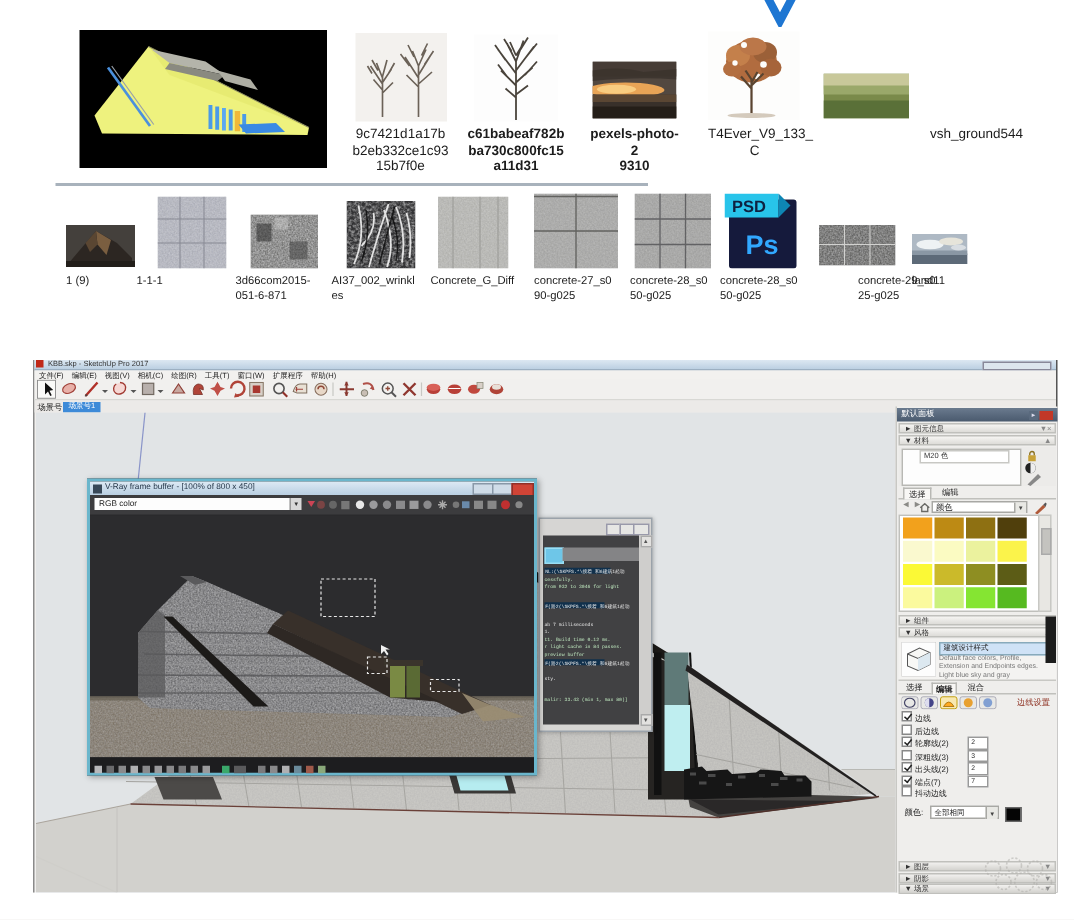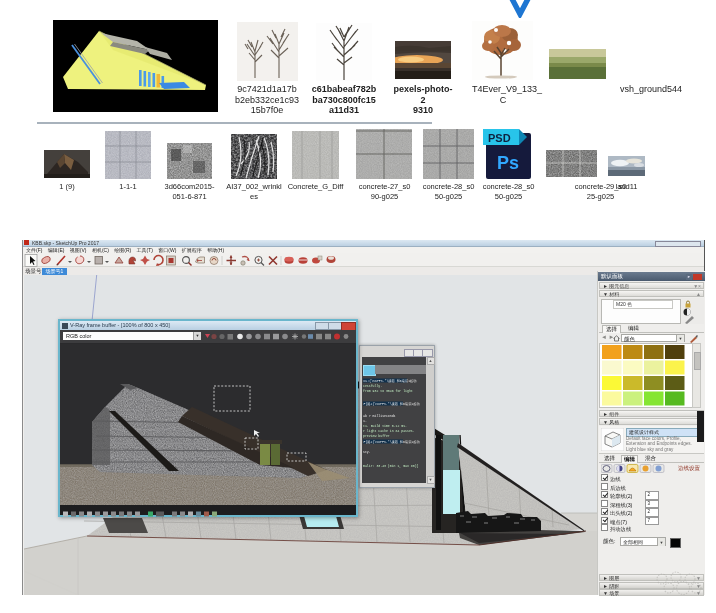--- a/index.html
+++ b/index.html
@@ -1,18 +1,18 @@
 <!DOCTYPE html>
 <html><head><meta charset="utf-8">
 <style>
 html,body{margin:0;padding:0;}
 body{width:716px;height:613px;background:#fff;font-family:"Liberation Sans",sans-serif;overflow:hidden;position:relative;}
 .abs{position:absolute;}
 .lbl{position:absolute;font-size:9px;line-height:10.5px;color:#1c1c1c;text-align:center;white-space:pre-line;}
-.lbl2{position:absolute;font-size:7.5px;line-height:9.5px;color:#1c1c1c;text-align:center;white-space:pre-line;}
+.lbl2{position:absolute;font-size:7.5px;line-height:9.5px;color:#1c1c1c;white-space:pre-line;}
 .cb{display:inline-block;position:relative;width:5px;height:5px;border:0.5px solid #888;background:#fff;margin-right:2px;vertical-align:-0.5px;color:transparent;}
 .cb.on::after{content:"";position:absolute;left:0.5px;top:0.5px;width:3.5px;height:2px;border-left:1px solid #222;border-bottom:1px solid #222;transform:rotate(-50deg);}
 .inp{position:absolute;left:44px;top:0;width:10px;height:6.5px;border:0.5px solid #999;background:#fff;font-size:4.5px;line-height:6.5px;padding-left:1.5px;color:#222;}
 </style></head>
 <body>
 
 <div class="abs" style="left:53px;top:20px;width:165px;height:92px;background:#000;">
 <svg width="165" height="92" viewBox="0 0 165 92">
   <polygon points="46,11 10,57 15,69 152,70 153,65" fill="#eef27e"></polygon>
   <polygon points="46,11 80,28 153,65 60,30" fill="#e4e86e" opacity="0.7"></polygon>
@@ -142,21 +142,21 @@
       <rect width="46" height="48" fill="#b4b6c0"></rect>
       <rect width="46" height="48" filter="url(#spkd)" opacity="0.55"></rect>
       <rect width="46" height="48" filter="url(#spkl)" opacity="0.5"></rect>
       <g stroke="#888a94" stroke-width="0.7">
         <line x1="0" y1="15" x2="46" y2="15"></line>
         <line x1="0" y1="31" x2="46" y2="31"></line>
         <line x1="15" y1="0" x2="15" y2="48"></line>
         <line x1="31" y1="0" x2="31" y2="48"></line>
       </g>
     </svg></div>
-<div class="lbl2" style="left:105px;top:182px;width:46px;">1-1-1</div>
+<div class="lbl2" style="left:91px;top:182px;width:46px;">1-1-1</div>
 
 <div class="abs" style="left:167px;top:143px;width:45px;height:36px;"><svg width="45" height="36">
       <rect width="45" height="36" fill="#70706e"></rect>
       <rect width="45" height="36" filter="url(#spkd)" opacity="1"></rect>
       <rect width="45" height="36" filter="url(#spkl)" opacity="0.9"></rect>
       <rect x="4" y="6" width="10" height="12" fill="#2e2e2e" opacity="0.55"></rect>
       <rect x="26" y="18" width="12" height="12" fill="#3a3a3a" opacity="0.5"></rect>
       <rect x="16" y="2" width="9" height="8" fill="#d8d8d8" opacity="0.4"></rect>
     </svg></div>
 <div class="lbl2" style="left:157px;top:182px;width:65px;">3d66com2015-

